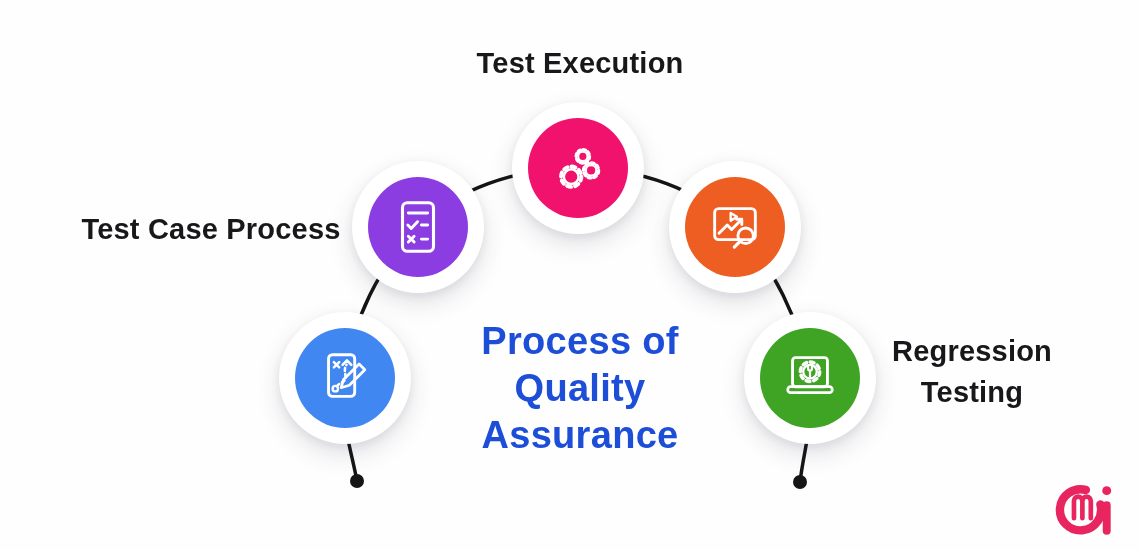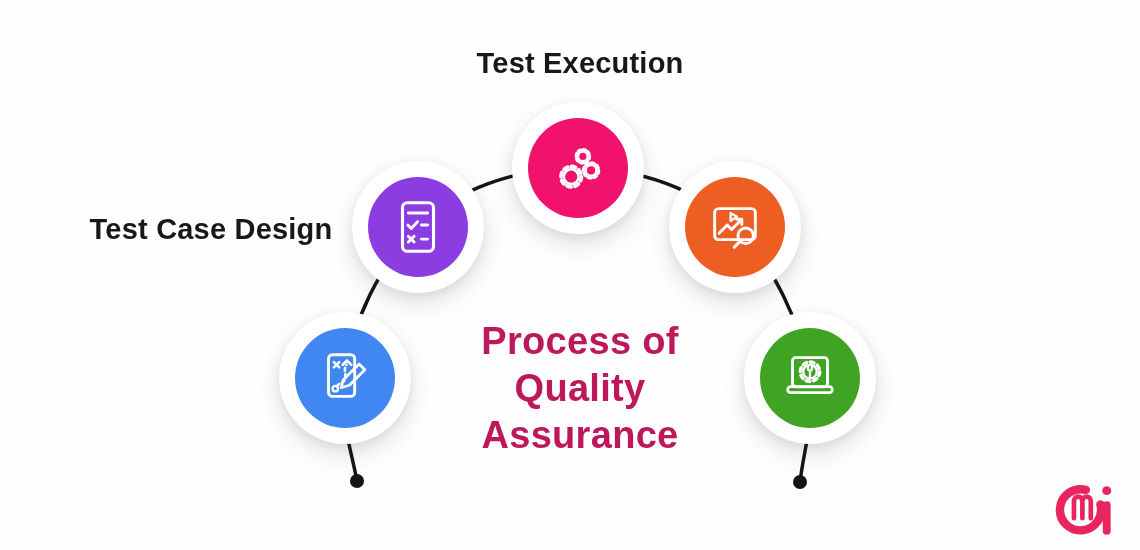--- a/index.html
+++ b/index.html
@@ -29,21 +29,21 @@
   .c-orange{background:#ee5d22;}
   .c-green{background:#3fa324;}
   
   .lbl{
     position:absolute;transform:translate(-50%,-50%);
     color:#18181a;font-weight:700;font-size:29px;line-height:41px;
     text-align:center;white-space:pre-line;letter-spacing:.2px;
   }
   .title{
     position:absolute;transform:translate(-50%,-50%);
-    color:#be185d;font-weight:700;font-size:38px;line-height:47px;
+    color:#1d4ed8;font-weight:700;font-size:38px;line-height:47px;
     text-align:center;white-space:pre-line;letter-spacing:.3px;
   }
   .logo{position:absolute;right:16px;bottom:14px;width:72px;height:58px;}
   .icon-stroke{fill:none;stroke:#ffffff;stroke-linecap:round;stroke-linejoin:round;}
 </style>
 </head>
 <body>
 
 <div class="canvas">
 
@@ -127,21 +127,23 @@
           <rect class="icon-stroke" x="9" y="41" width="46" height="6" rx="3" stroke-width="2.8"></rect>
           <circle class="icon-stroke" cx="32" cy="25.5" r="10" stroke-width="3.6" stroke-dasharray="3.9 3.95"></circle>
           <circle class="icon-stroke" cx="32" cy="25.5" r="7" stroke-width="2.4"></circle>
           <path class="icon-stroke" d="M30 20.5 v2 a2 2 0 0 0 4 0 v-2 M32 24.8 V30.5" stroke-width="2.3"></path>
         </svg>
       </div>
     </div>
   </div>
 
   <div class="lbl" style="left:580px;top:63px">Test Execution</div>
-  <div class="lbl" style="left:211px;top:229px">Test Case Design</div>
+  <div class="lbl" style="left:211px;top:229px">Test Case Process</div>
+  <div class="lbl" style="left:972px;top:372px">Regression
+Testing</div>
 
   <div class="title" style="left:580px;top:388px">Process of
 Quality
 Assurance</div>
 
   <svg class="logo" viewBox="0 0 76 62">
     <path d="M 51.25 28.3 A 22 22 0 1 1 35.7 12.75" fill="none" stroke="#e8255e" stroke-width="9" stroke-linecap="round"></path>
     <path d="M23 43 V24.5 A4.5 4.5 0 0 1 32 24.5 V43 M32 24.5 A4.5 4.5 0 0 1 41 24.5 V43" fill="none" stroke="#e8255e" stroke-width="5" stroke-linecap="round"></path>
     <path d="M58 29 V56.5" fill="none" stroke="#e8255e" stroke-width="8.5" stroke-linecap="round"></path>
     <circle cx="58" cy="13.5" r="4.8" fill="#e8255e"></circle>

